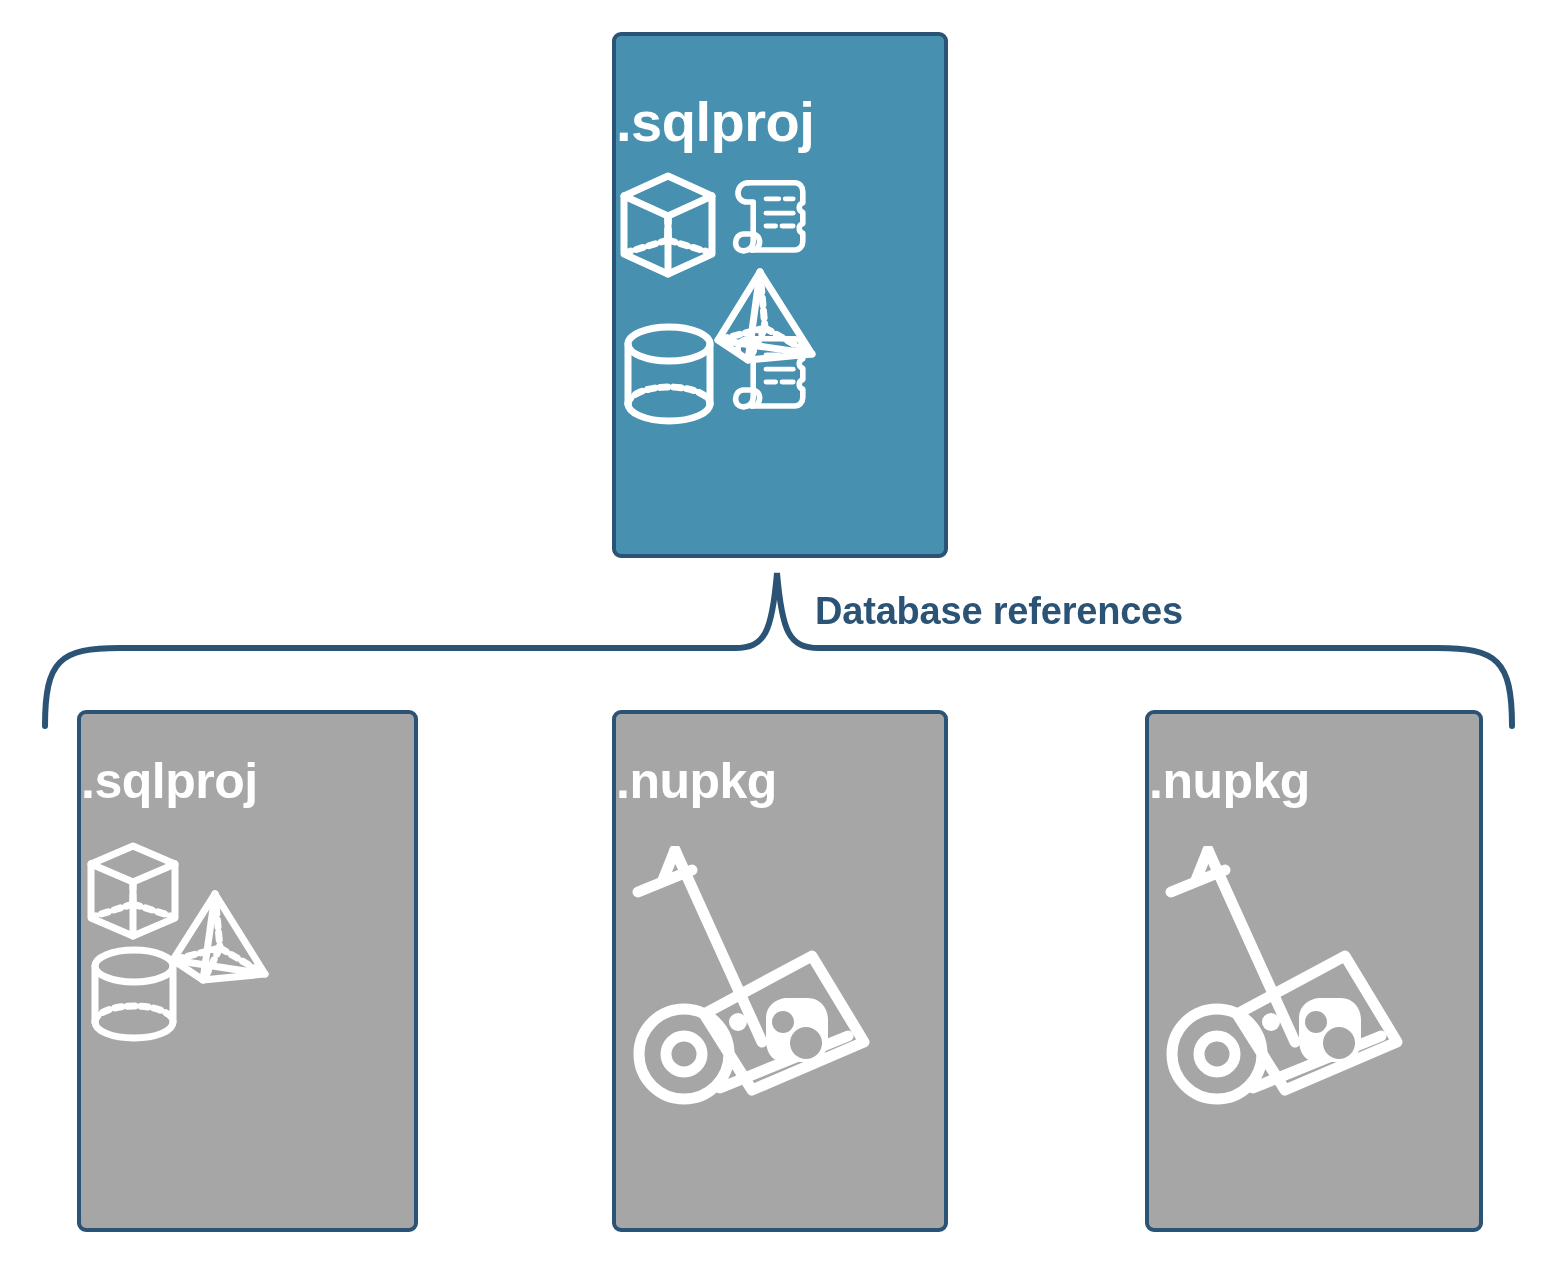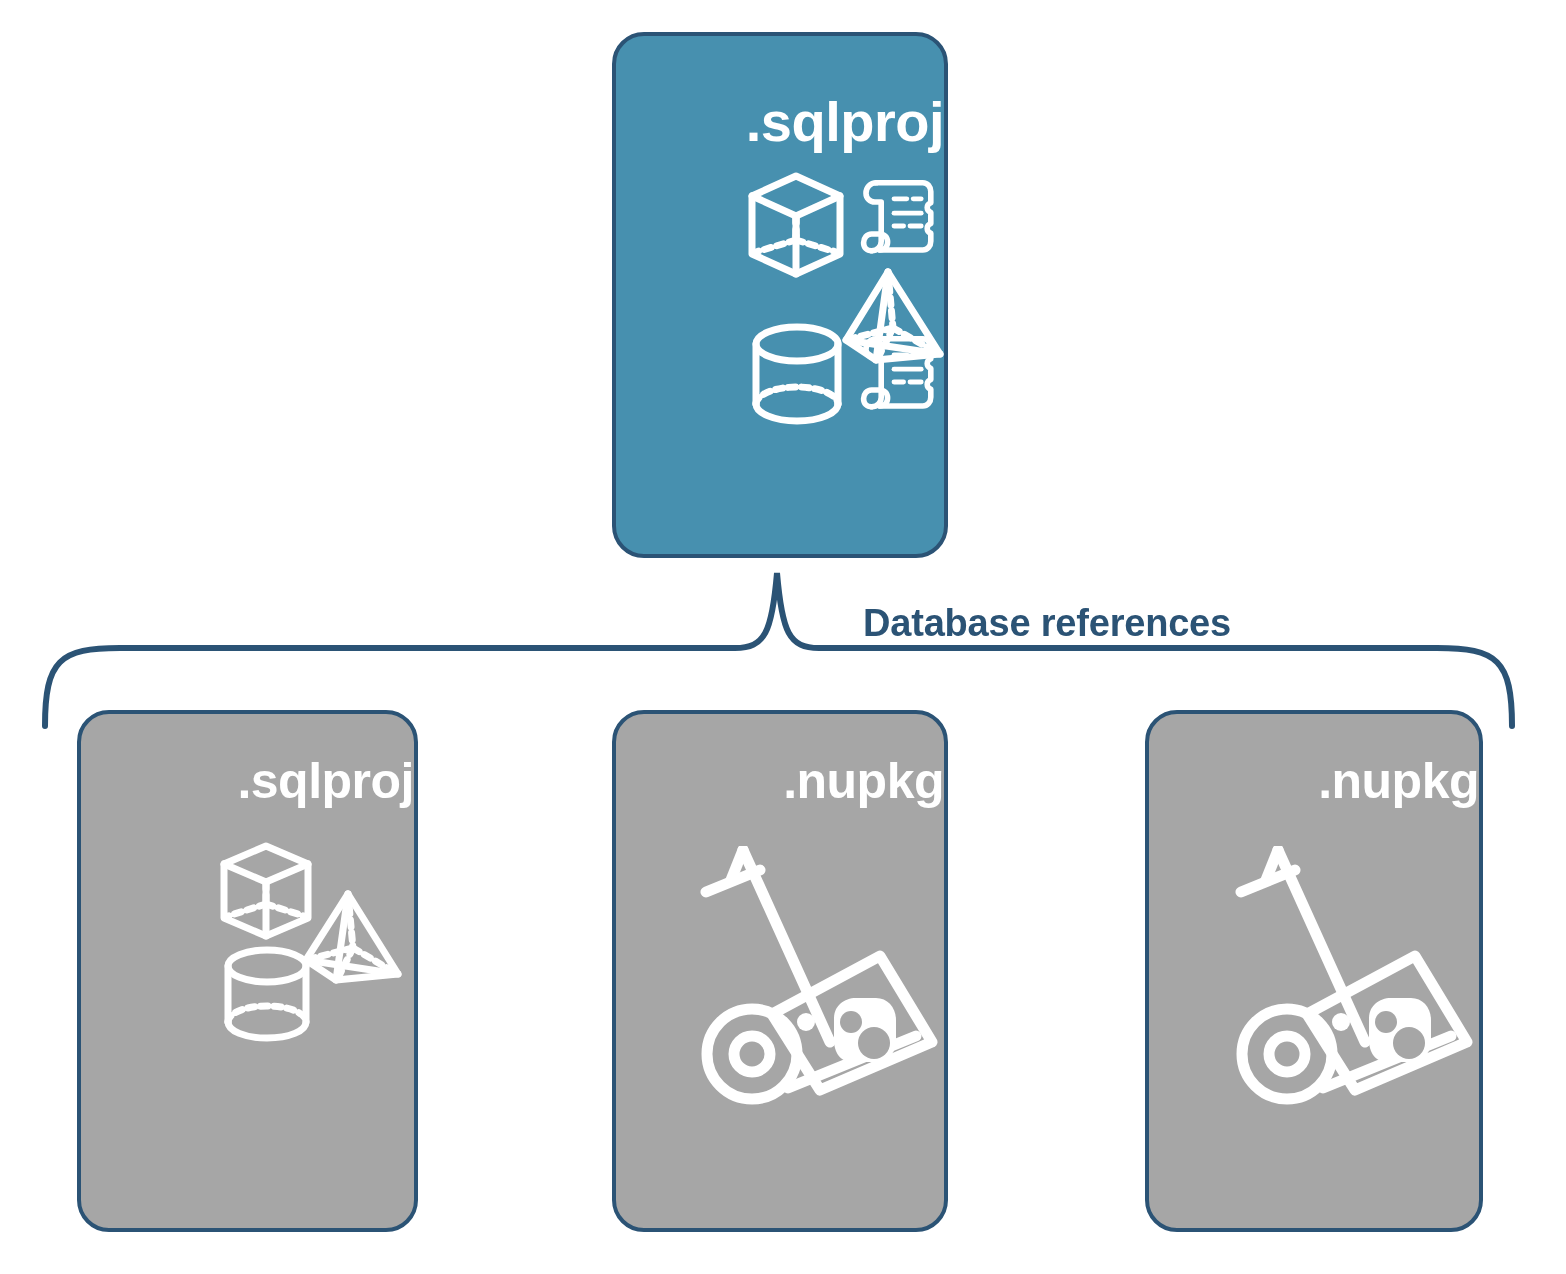--- a/index.html
+++ b/index.html
@@ -14,24 +14,24 @@
     position: relative;
     width: 1566px;
     height: 1274px;
     background: #ffffff;
     overflow: hidden;
   }
   .node {
     position: absolute;
     box-sizing: border-box;
     border: 4px solid #2B5375;
-    border-radius: 32px;
+    border-radius: 9px;
     display: flex;
     flex-direction: column;
-    align-items: flex-end;
+    align-items: flex-start;
   }
   .node-primary {
     background: #4790AF;
   }
   .node-secondary {
     background: #A6A6A6;
   }
   .node-title {
     color: #ffffff;
     font-weight: bold;
@@ -69,21 +69,21 @@
 
     <path d="M 45 726
              C 45 660, 60 648, 120 648
              L 735 648
              C 765 648, 772 632, 777 573
              C 782 632, 789 648, 819 648
              L 1437 648
              C 1497 648, 1512 660, 1512 726" fill="none" stroke="#2B5375" stroke-width="6" stroke-linecap="round"></path>
   </svg>
 
-  <div class="bracket-label" style="left:863px; top:592px;margin-top:12px;">Database references</div>
+  <div class="bracket-label" style="left:815px; top:592px;">Database references</div>
 
   <div class="node node-primary" style="left:612px; top:32px; width:336px; height:526px;">
     <div class="node-title" style="font-size:56px; margin-top:58px;">.sqlproj</div>
     <div class="node-icon" style="width:200px; height:260px; margin-top:22px;">
       <svg viewBox="0 0 200 260" width="200" height="260">
         <g fill="none" stroke="#FFFFFF" stroke-width="7" stroke-linejoin="round" stroke-linecap="round">
 
           <g>
             <path d="M 8 24 L 52 4 L 96 24 L 96 82 L 52 102 L 8 82 Z"></path>
             <path d="M 8 24 L 52 44 L 96 24"></path>

